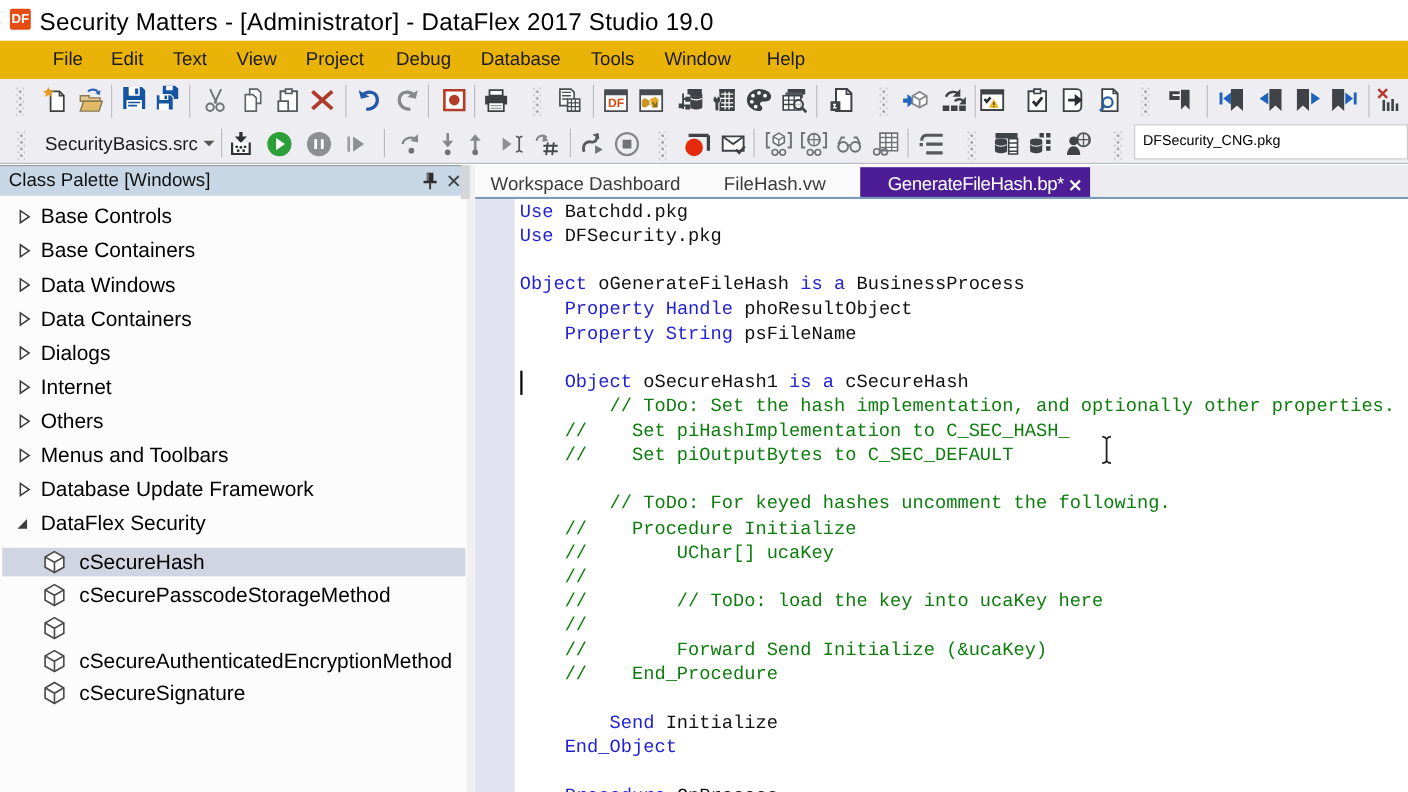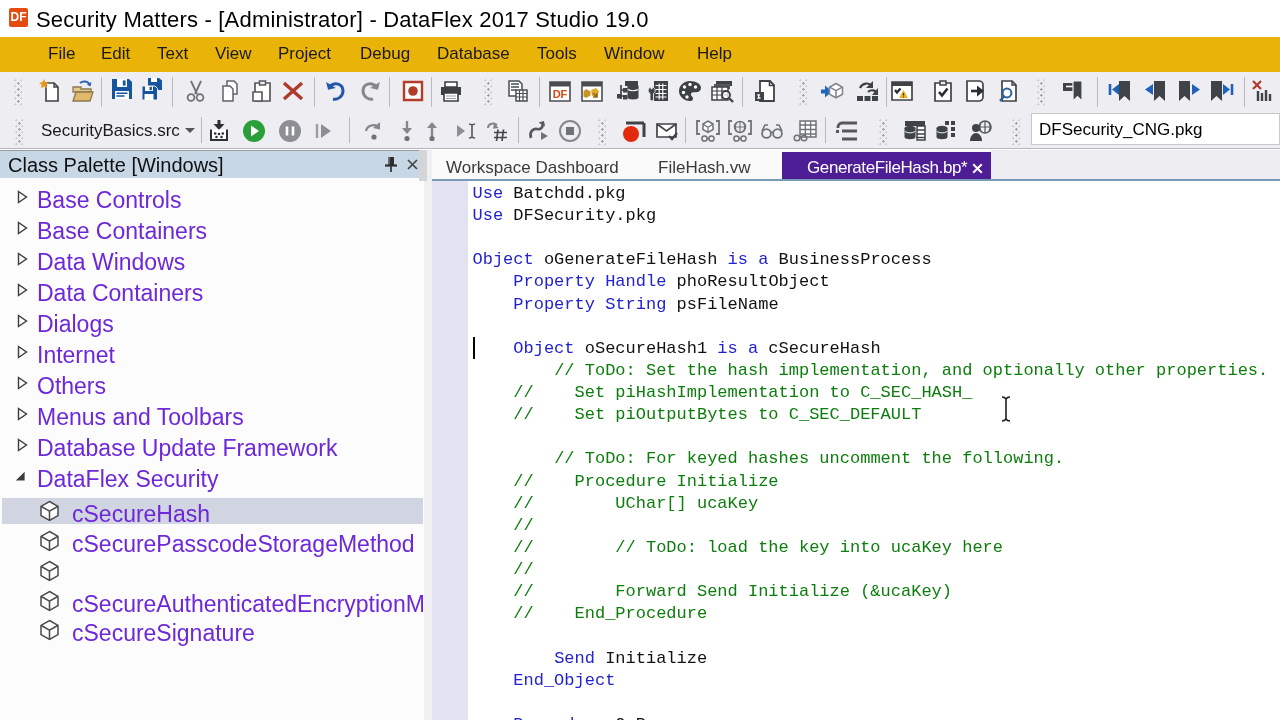--- a/index.html
+++ b/index.html
@@ -1,21 +1,21 @@
 <!DOCTYPE html>
 <html><head><meta charset="utf-8"><style>
 *{margin:0;padding:0;box-sizing:border-box}
 html,body{width:1280px;height:720px;overflow:hidden;background:#fff;font-family:"Liberation Sans",sans-serif}
 .abs{position:absolute}
 .sep1{position:absolute;width:1px;height:30px;top:5px;background:#b8b9c1}
 .sep2{position:absolute;width:1px;height:26px;top:45px;background:#b8b9c1}
 .grip{position:absolute;width:8px;height:27px;background-image:radial-gradient(circle at 1.4px 1.4px,#cdced4 .9px,transparent 1.2px),radial-gradient(circle at 1.4px 1.4px,#9b9da4 1px,transparent 1.3px);background-size:6px 6px,6px 6px;background-position:0 0,3px 3px}
 .ic{position:absolute;width:24px;height:24px}
 .mi{position:absolute;top:7px;font-size:17px;color:#1a1a1a}
-.trow{position:absolute;font-size:23px;color:#6d28d9;white-space:nowrap}
+.trow{position:absolute;font-size:19px;color:#000000;white-space:nowrap}
 .tri{position:absolute;width:12px;height:14px}
 .cube{position:absolute;width:21px;height:22px}
 k{color:#2222d0}c{color:#0d7d0d}
 </style></head>
 <body>
 
 <div class="abs" style="left:0;top:0;width:1280px;height:37px;background:#fff">
  <div class="abs" style="left:9px;top:8px;width:19px;height:19px;background:#e44c12;border-radius:2px">
   <div class="abs" style="left:0;top:0;width:19px;height:19px;font-size:12px;font-weight:bold;color:#fff;text-align:center;line-height:19px">DF</div>
  </div>
@@ -410,27 +410,27 @@
     </svg>
 
 <svg class="ic" style="left:968px;top:47px" viewBox="0 0 24 24">
       <circle cx="17" cy="8" r="6" fill="none" stroke="#55585d" stroke-width="1.6"></circle>
       <path d="M17 2v12M11.2 8h11.6M13 3.6a10 10 0 000 8.8M21 3.6a10 10 0 010 8.8" fill="none" stroke="#55585d" stroke-width="1.2"></path>
       <circle cx="8" cy="9" r="4" fill="#3f4247"></circle>
       <path d="M2 22c0-5 3-8 6-8s6 3 6 8z" fill="#3f4247"></path>
     </svg>
 
 <div class="abs" style="left:1031px;top:41px;width:249px;height:32px;background:#fff;border:1px solid #c6c8ce">
-      <div class="abs" style="left:7px;top:6px;font-size:17px;color:#000">DFSecurity_CNG.pkg</div>
+      <div class="abs" style="left:7px;top:6px;font-size:13px;color:#000">DFSecurity_CNG.pkg</div>
     </div>
 </div>
 
 <div class="abs" style="left:0;top:150px;width:424px;height:570px;background:#fcfcfc">
  <div class="abs" style="left:0;top:0;width:424px;height:28px;background:#c8d7e6;border-top:1px solid #949aa2">
-  <div class="abs" style="left:8px;top:3px;font-size:20px;color:#101010">Class Palette [Windows]</div>
+  <div class="abs" style="left:8px;top:3px;font-size:17px;color:#101010">Class Palette [Windows]</div>
   <svg class="abs" style="left:383px;top:5px" width="16" height="18" viewBox="0 0 16 18">
         <path d="M5 1h6v8H5z" fill="#2e2e2e"></path>
         <path d="M5 1h2v8H5z" fill="#6a6a6a"></path>
         <path d="M2 9.5h12" stroke="#2e2e2e" stroke-width="2.2"></path>
         <path d="M8 10v6" stroke="#3a3a3a" stroke-width="1.8"></path>
       </svg>
   <svg class="abs" style="left:406px;top:7px" width="13" height="13" viewBox="0 0 13 13">
         <path d="M2 2l9 9M11 2l-9 9" stroke="#444" stroke-width="1.7"></path>
       </svg>
  </div>

